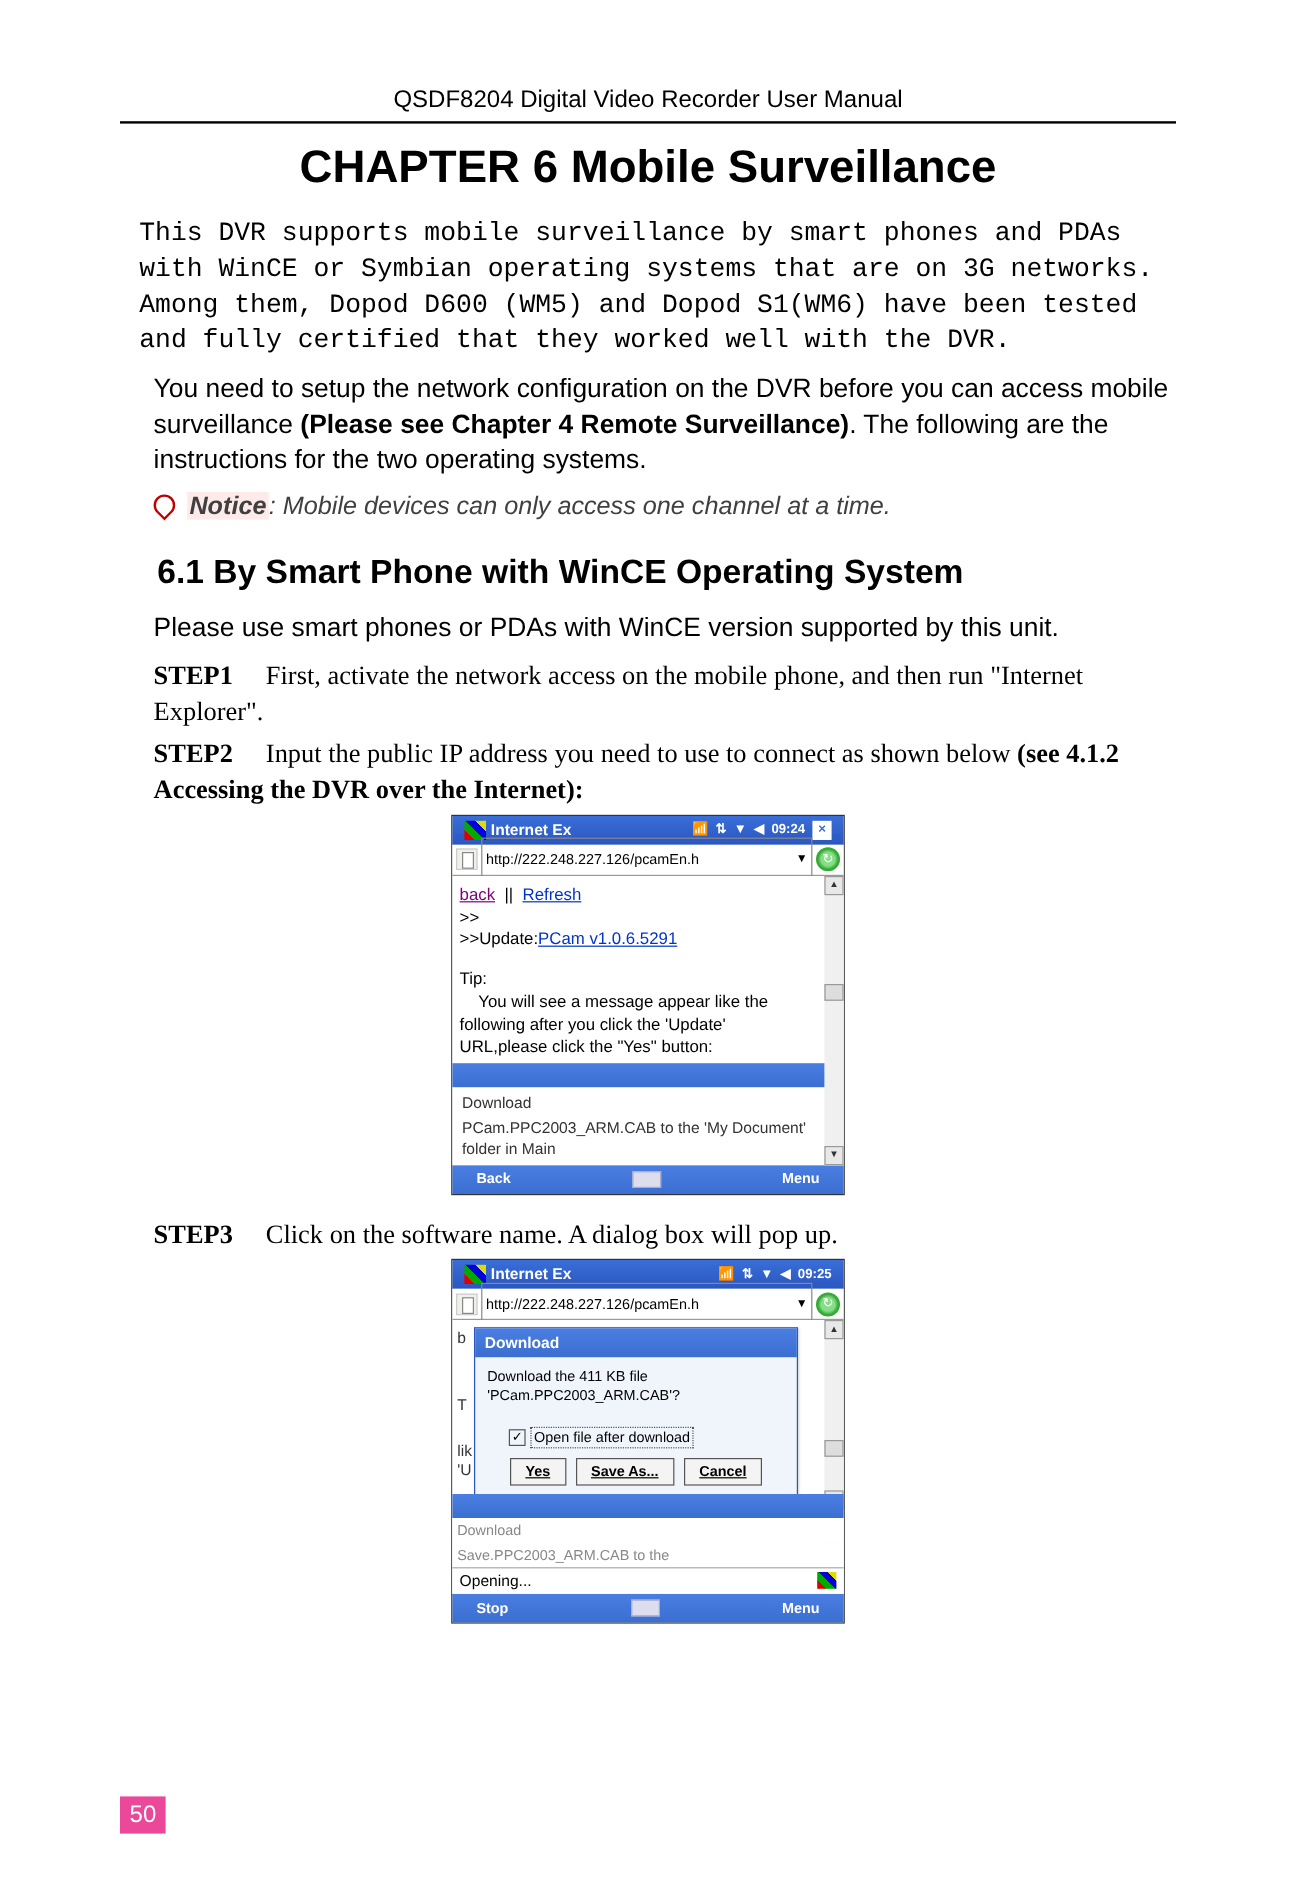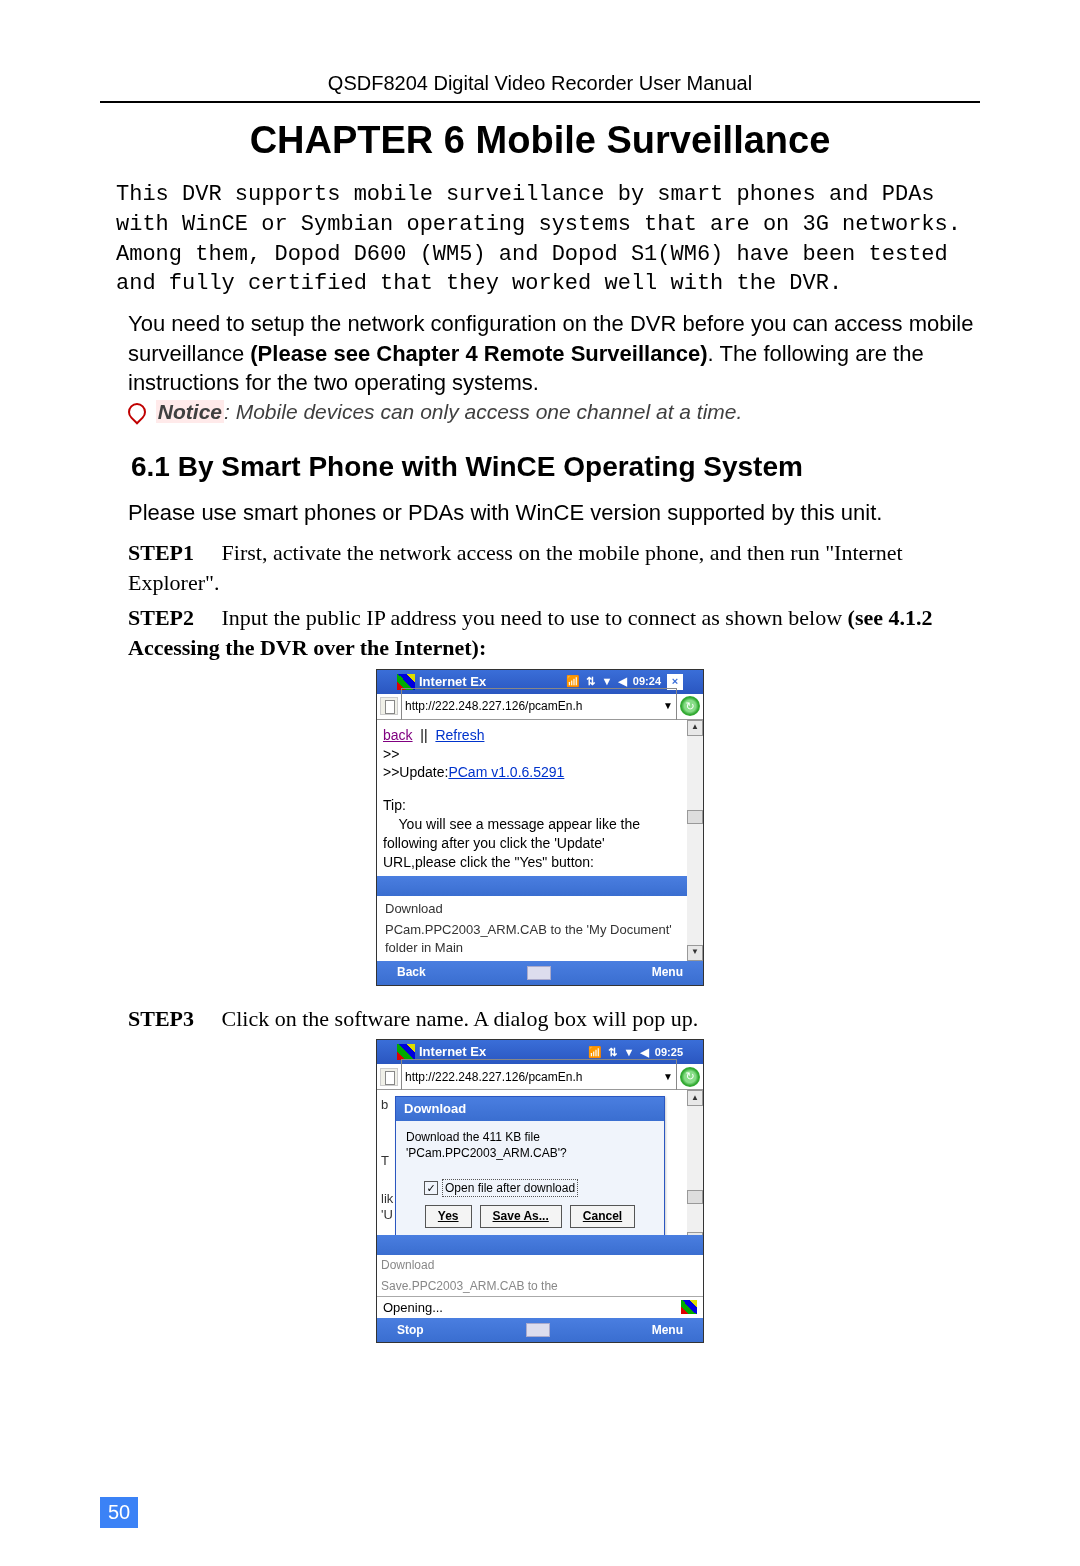--- a/index.html
+++ b/index.html
@@ -24,21 +24,21 @@
       border-top: 2px solid #000;
       margin-bottom: 12px;
     }
     .chapter-title {
       font-size: 38px;
       font-weight: bold;
       text-align: center;
       margin-bottom: 14px;
     }
     .intro { margin-left: 16px; margin-bottom: 10px; font-family: Liberation Mono, monospace; }
-    .setup { margin-left: 28px; }
+    .setup { margin-left: 28px; margin-bottom: 10px; }
     .notice-line {
       margin-left: 28px;
       font-style: italic;
       color: #404040;
       margin-bottom: 22px;
       font-size: 21px;
     }
     .notice-icon {
       display: inline-block;
       width: 18px;
@@ -71,21 +71,21 @@
       border: 1px solid #333;
       font-size: 14px;
       font-family: Tahoma, Arial, sans-serif;
     }
     .ss-titlebar {
       background: linear-gradient(#3a6ed8, #2a56c0);
       color: #fff;
       display: flex;
       align-items: center;
       height: 24px;
-      padding: 0 20px;
+      padding: 0 10px;
       font-size: 13px;
       font-weight: bold;
     }
     .ss-flag {
       width: 18px; height: 16px;
       background: linear-gradient(45deg, #d00 25%, #0a0 25% 50%, #00d 50% 75%, #dd0 75%);
       margin-right: 4px;
     }
     .ss-icons { margin-left: auto; display: flex; gap: 6px; align-items: center; }
     .ss-icons span { font-size: 11px; }
@@ -183,21 +183,21 @@
       border-top: 1px solid #aaa;
       font-size: 13px; padding: 2px 6px;
       display: flex; justify-content: space-between; align-items: center;
       background: #fff;
     }
     .opening-flag { width: 16px; height: 14px; background: linear-gradient(45deg, #d00 25%, #0a0 25% 50%, #00d 50% 75%, #dd0 75%); }
     .page-number {
       position: absolute;
       left: 100px;
       bottom: 38px;
-      background: #3b82f6;
+      background: #ec4899;
       color: #fff;
       padding: 2px 8px;
       font-size: 20px;
     }
   </style>
 </head>
 <body>
 
 <div class="header-title">QSDF8204 Digital Video Recorder User Manual</div>
 <hr class="header-rule">

